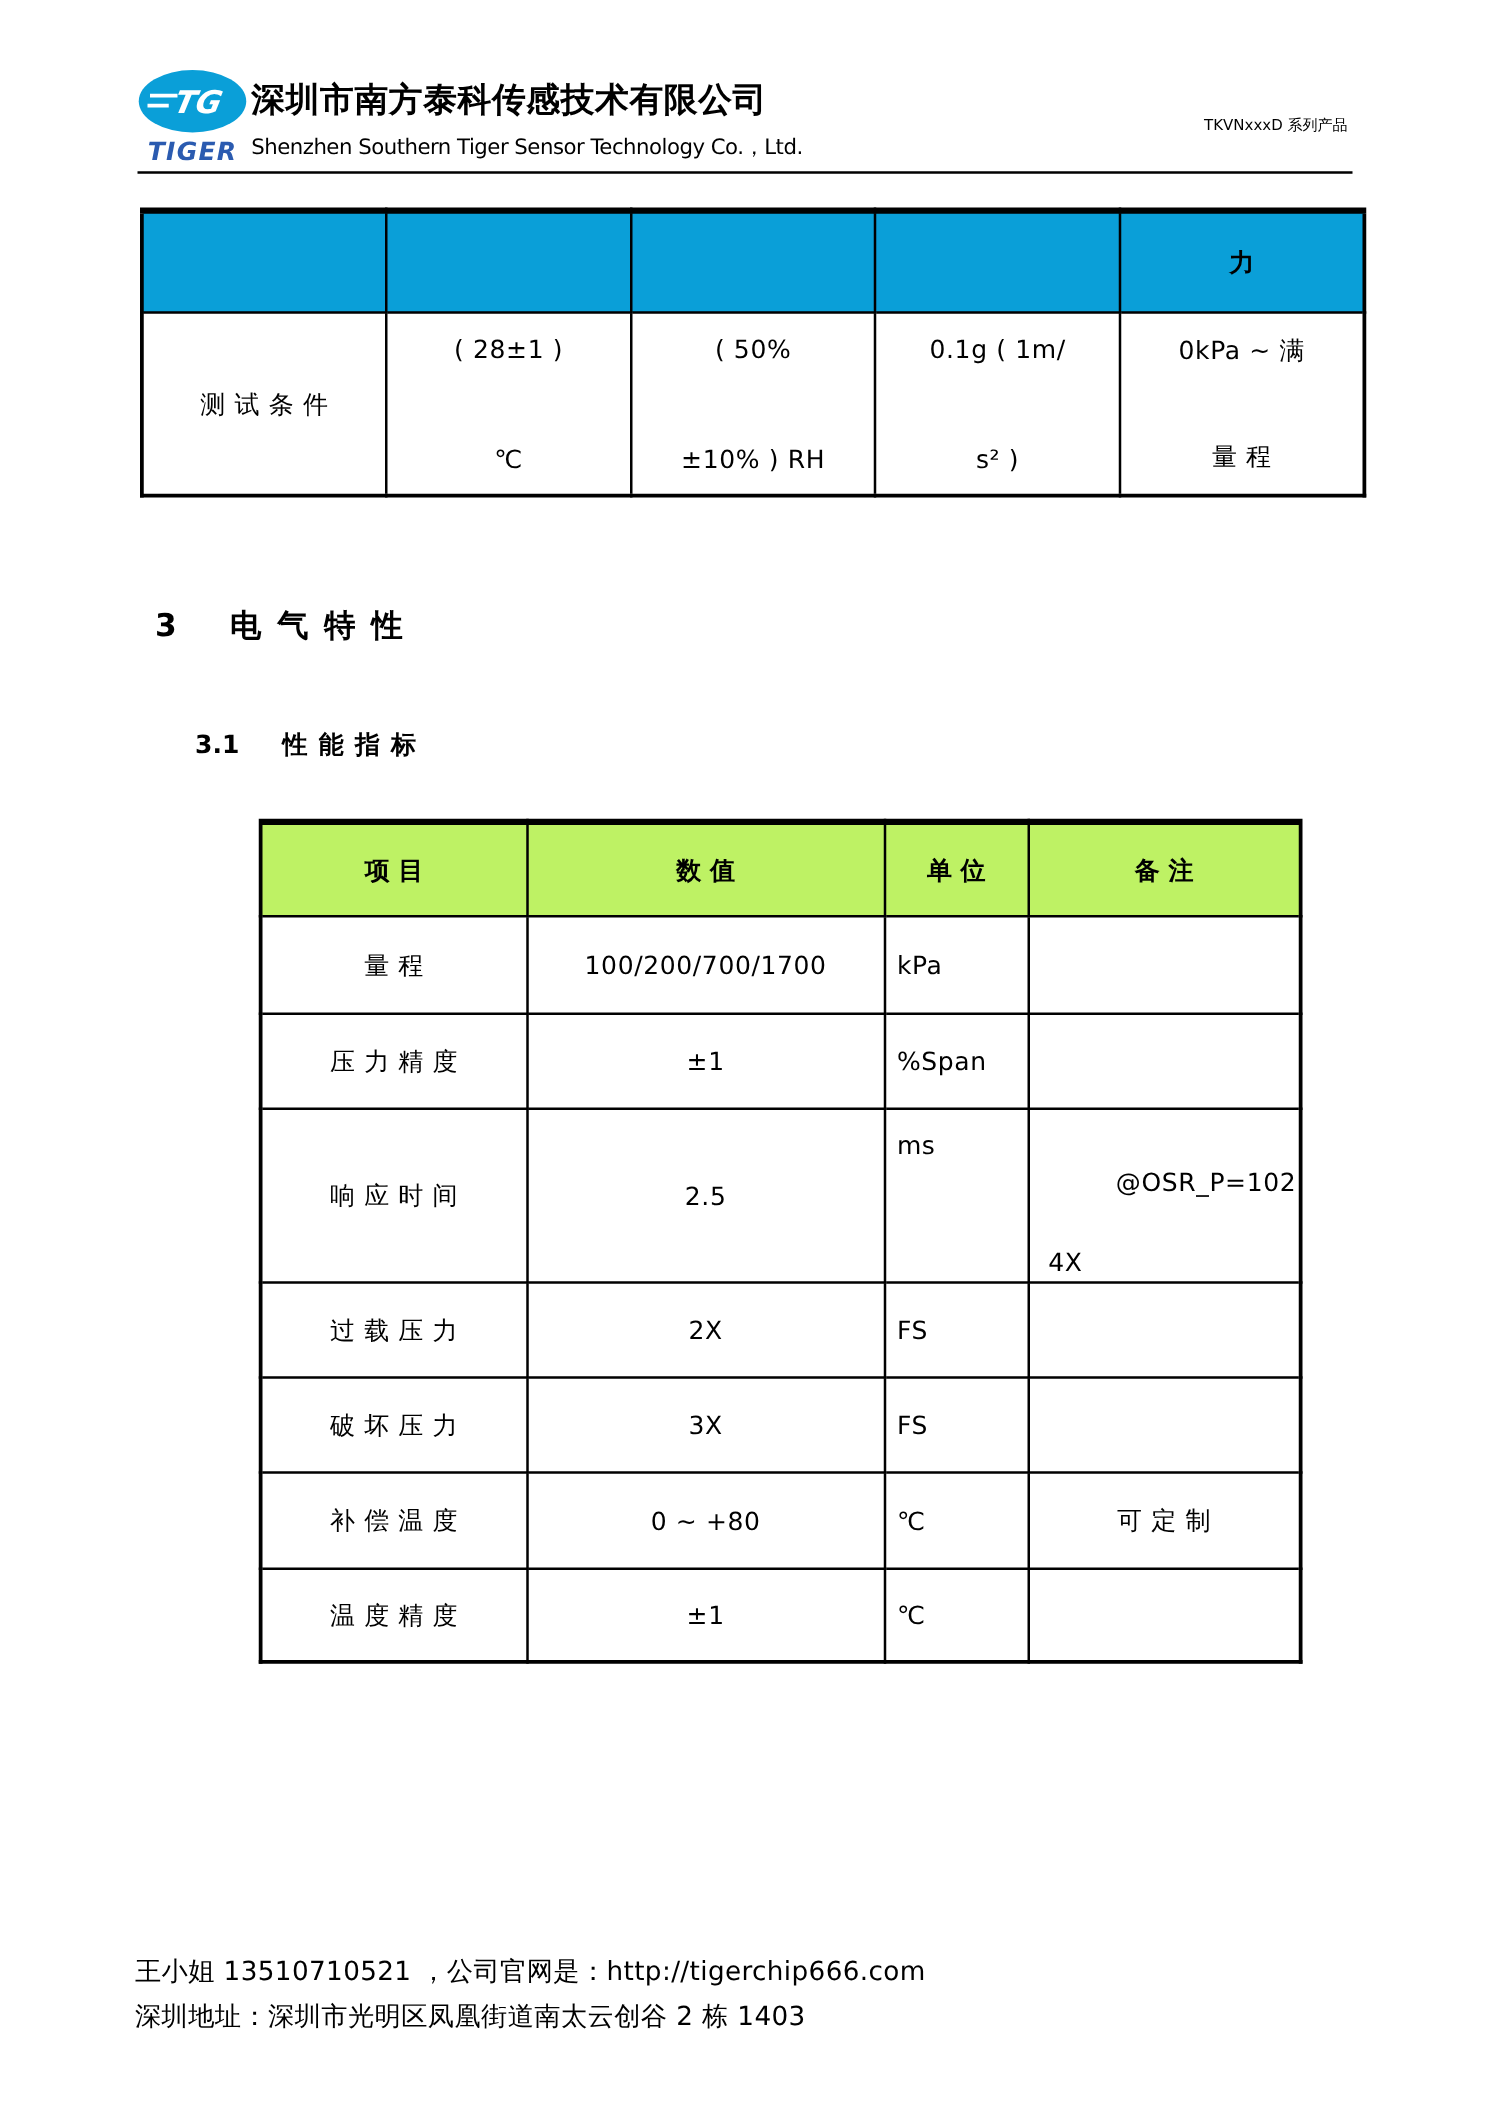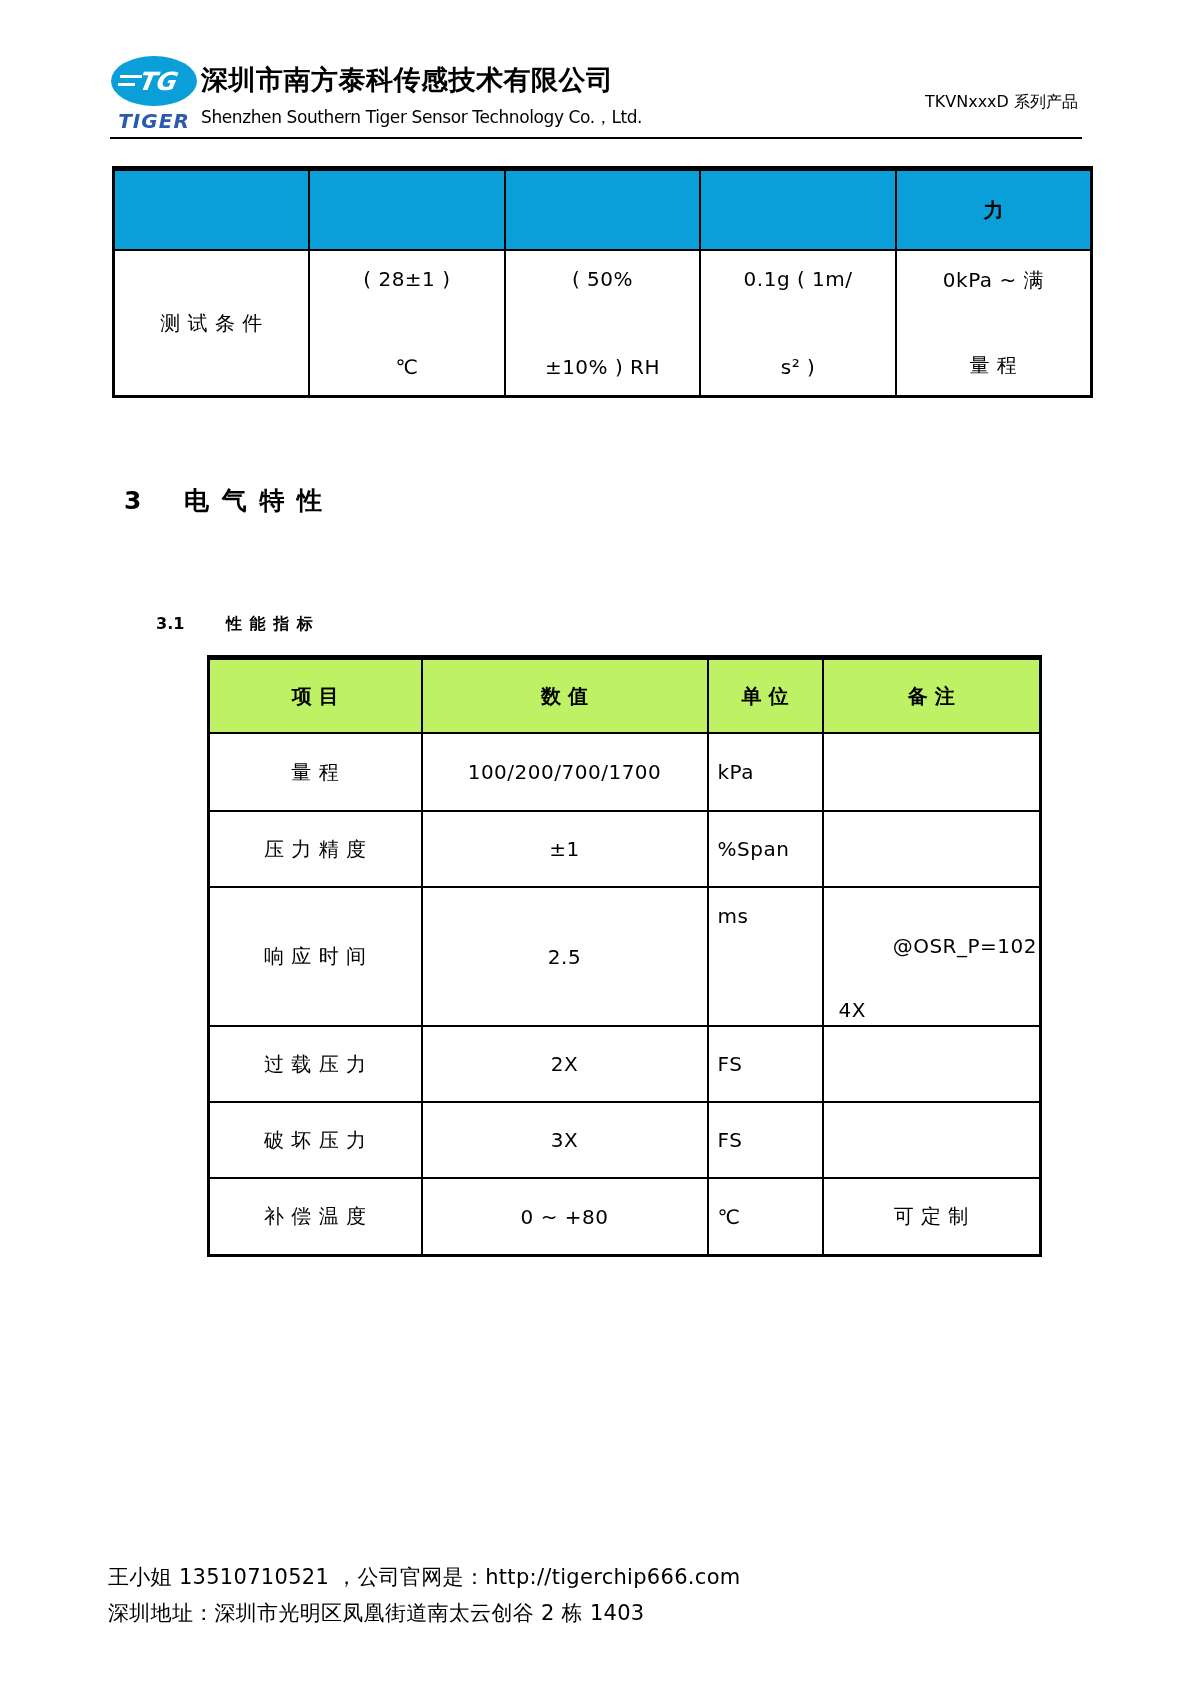--- a/index.html
+++ b/index.html
@@ -23,38 +23,38 @@
   .logo-ellipse::before { content:""; position:absolute; left:9px; top:19px; width:22px; height:3px; background:#fff; }
   .logo-ellipse::after  { content:""; position:absolute; left:7px; top:27px; width:17px; height:3px; background:#fff; }
   .logo-tg {
     position: relative; z-index: 2; color: #fff; font-weight: bold; font-style: italic;
     font-size: 25px; transform: skewX(-12deg); padding-left: 10px;
   }
   .logo-tiger { margin-top: 3px; color: #2b5bb0; font-weight: bold; font-style: italic; font-size: 20px; letter-spacing: 1px; }
 
   .company-cn { position: absolute; left: 201px; top: 62px; font-size: 27px; font-weight: bold; letter-spacing: .5px; }
   .company-en { position: absolute; left: 201px; top: 106px; font-size: 17px; letter-spacing: -.4px; }
-  .series { position: absolute; right: 112px; top: 92px; font-size: 16px; }
+  .series { position: absolute; right: 112px; top: 92px; font-size: 12px; }
   .header-rule { position: absolute; left: 110px; top: 137px; width: 972px; height: 2px; background: #000; }
 
   
   .t1 {
     position: absolute; left: 112px; top: 166px; width: 981px;
     table-layout: fixed; border-collapse: collapse;
     border: 3px solid #000; border-top-width: 5px;
   }
   .t1 th, .t1 td { border: 2px solid #000; padding: 0; }
   .t1 thead th { height: 78px; background: #0a9fd8; font-size: 20px; font-weight: bold; color: #000; }
   .t1 tbody td { height: 144px; font-size: 20px; text-align: center; vertical-align: middle; letter-spacing: .5px; }
   .lines2 { display: flex; flex-direction: column; justify-content: space-between; height: 112px; }
 
   
   .h3  { position: absolute; left: 124px; top: 484px; font-size: 25px; font-weight: bold; letter-spacing: 2px; }
   .h3  .num { display: inline-block; width: 60px; letter-spacing: 0; }
-  .h31 { position: absolute; left: 156px; top: 614px; font-size: 16px; font-weight: bold; letter-spacing: 1px; }
+  .h31 { position: absolute; left: 156px; top: 582px; font-size: 20px; font-weight: bold; letter-spacing: 1px; }
   .h31 .num { display: inline-block; width: 70px; letter-spacing: 0; }
 
   
   .t2 {
     position: absolute; left: 207px; top: 655px; width: 832px;
     table-layout: fixed; border-collapse: collapse;
     border: 3px solid #000; border-top-width: 5px;
   }
   .t2 th, .t2 td { border: 2px solid #000; padding: 0; font-size: 20px; }
   .t2 thead th { height: 72px; background: #bef264; font-weight: bold; color: #000; }
@@ -201,19 +201,25 @@
         <td>3X</td>
         <td class="unit">FS</td>
         <td></td>
       </tr>
       <tr class="rh75">
         <td>补 偿 温 度</td>
         <td>0 ~  +80</td>
         <td class="unit">℃</td>
         <td>可 定 制</td>
       </tr>
+      <tr class="rh72">
+        <td>温 度 精 度</td>
+        <td>±1</td>
+        <td class="unit">℃</td>
+        <td></td>
+      </tr>
     </tbody>
   </table>
 
   <div class="footer-line f1">王小姐 13510710521 ，公司官网是：http://tigerchip666.com</div>
   <div class="footer-line f2">深圳地址：深圳市光明区凤凰街道南太云创谷 2 栋 1403</div>
 
 </div>
 
 </body></html>

